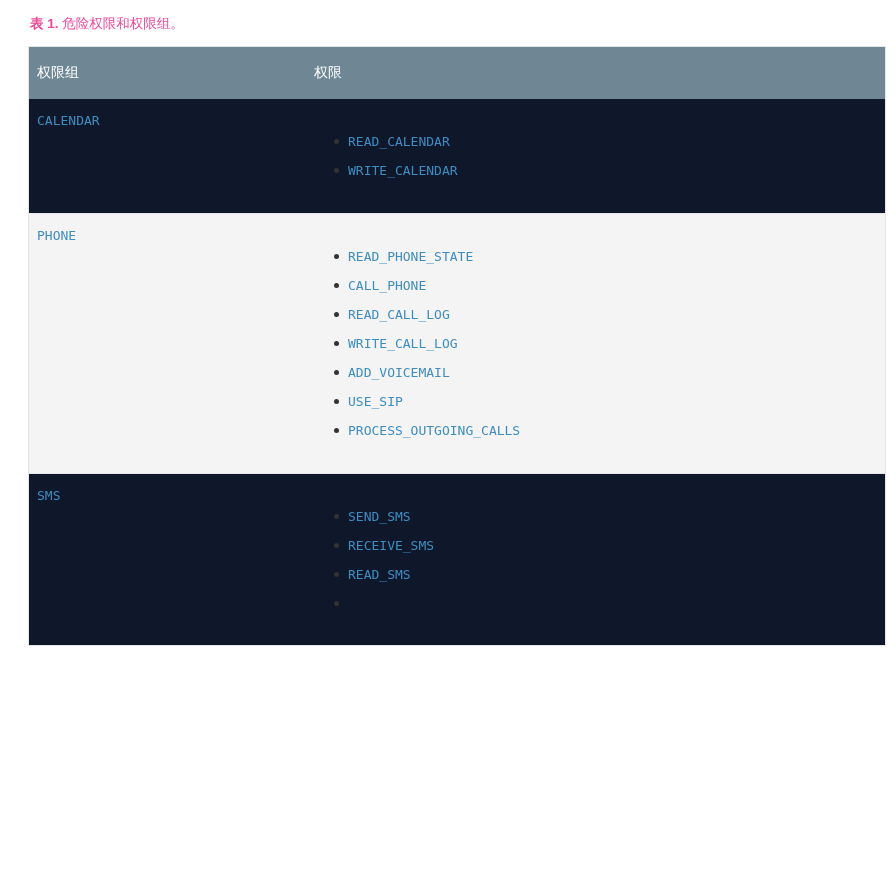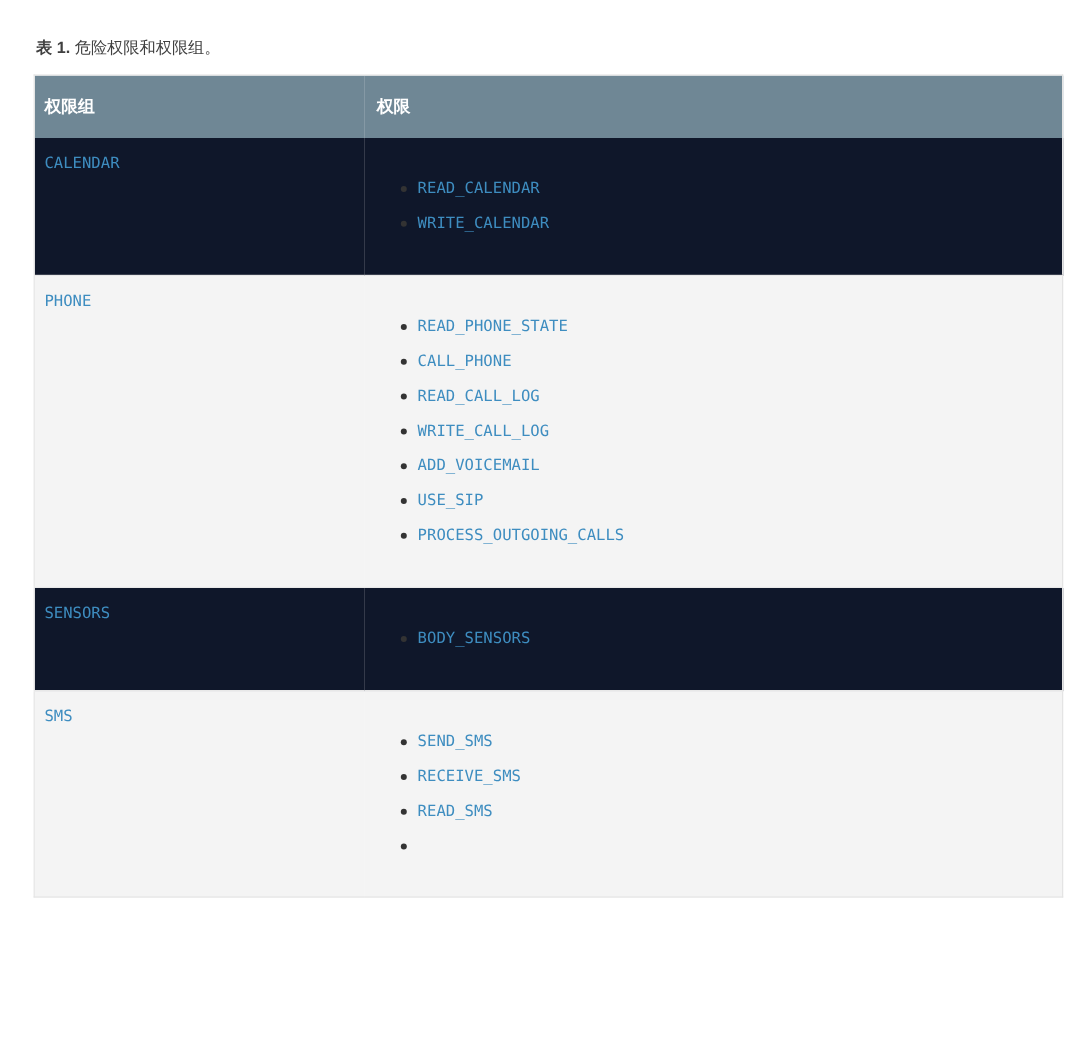--- a/index.html
+++ b/index.html
@@ -15,39 +15,38 @@
     overflow: hidden;
   }
   .page {
     width: 896px;
     box-sizing: border-box;
     padding: 14px 0 0 0;
   }
   .caption {
     font-size: 13.5px;
     line-height: 20px;
-    color: #404040;
+    color: #ec4899;
     padding: 0 22px 12px 30px;
-    margin-top: 16px;
   }
   .caption .caption-label {
     font-weight: bold;
   }
   table.perm-table {
     border-collapse: collapse;
     width: 858px;
     margin: 0 0 0 28px;
     table-layout: fixed;
     border: 1px solid #e4e4e4;
   }
   table.perm-table thead th {
     background: #6f8795;
     color: #ffffff;
     font-size: 14px;
-    font-weight: bold;
+    font-weight: normal;
     text-align: left;
     padding: 17px 0 17px 8px;
     border: none;
   }
   table.perm-table thead th.col-group { width: 267px; padding-left: 8px; }
   table.perm-table thead th.col-perm { padding-left: 10px; }
 
   table.perm-table td {
     vertical-align: top;
     border-top: 1px solid #e8e8e8;
@@ -142,32 +141,20 @@
             <li><span class="code">CALL_PHONE</span></li>
             <li><span class="code">READ_CALL_LOG</span></li>
             <li><span class="code">WRITE_CALL_LOG</span></li>
             <li><span class="code">ADD_VOICEMAIL</span></li>
             <li><span class="code">USE_SIP</span></li>
             <li><span class="code">PROCESS_OUTGOING_CALLS</span></li>
           </ul>
         </td>
       </tr>
 
-      <tr>
-        <td>
-          <div class="group-cell">
-            <span class="code">SENSORS</span>
-          </div>
-        </td>
-        <td>
-          <ul class="perm-list">
-            <li><span class="code">BODY_SENSORS</span></li>
-          </ul>
-        </td>
-      </tr>
 
       <tr>
         <td>
           <div class="group-cell">
             <span class="code">SMS</span>
           </div>
         </td>
         <td>
           <ul class="perm-list">
             <li><span class="code">SEND_SMS</span></li>

